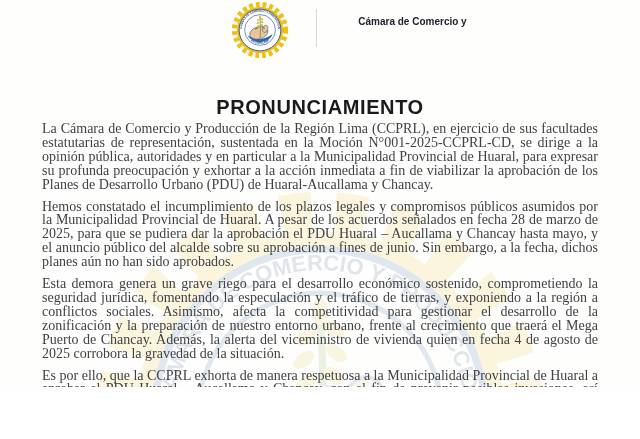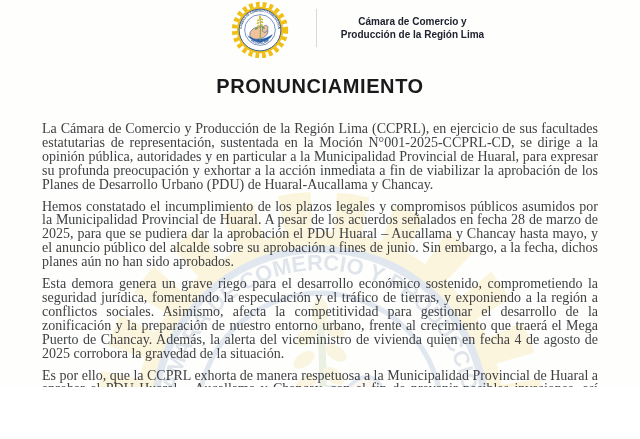--- a/index.html
+++ b/index.html
@@ -20,21 +20,21 @@
     width:1px;height:38px;background:#d8d8d4;
   }
   .org-name{
     position:absolute;left:330px;top:15px;width:165px;
     text-align:center;
     font-weight:bold;font-size:10px;line-height:13px;
     color:#20232f;
   }
   
   .title{
-    position:absolute;left:0;right:0;top:75px;
+    position:absolute;left:0;right:0;top:96px;
     margin:0;text-align:center;
     font-size:20px;font-weight:800;letter-spacing:0.6px;
     color:#1a1a1c;
   }
   
   .content{
     position:absolute;left:42px;right:42px;top:122px;
     text-align:justify;
     font-size:14px;line-height:13.9px;
     color:#3f4145;
@@ -97,21 +97,20 @@
     <use href="#ccprl-logo-sym" width="460" height="460"></use>
   </svg>
 
   <div>
     <svg class="logo">
       <use href="#ccprl-logo-sym" width="58" height="58"></use>
     </svg>
     <div class="header-sep"></div>
     <div class="org-name">
       <div>Cámara de Comercio y</div>
-      <div>Producción de la Región Lima</div>
     </div>
   </div>
 
   <h1 class="title">PRONUNCIAMIENTO</h1>
 
   <div class="content">
     <p>La Cámara de Comercio y Producción de la Región Lima (CCPRL), en ejercicio de sus facultades estatutarias de representación, sustentada en la Moción N°001-2025-CCPRL-CD, se dirige a la opinión pública, autoridades y en particular a la Municipalidad Provincial de Huaral, para expresar su profunda preocupación y exhortar a la acción inmediata a fin de viabilizar la aprobación de los Planes de Desarrollo Urbano (PDU) de Huaral-Aucallama y Chancay.</p>
     <p>Hemos constatado el incumplimiento de los plazos legales y compromisos públicos asumidos por la Municipalidad Provincial de Huaral. A pesar de los acuerdos señalados en fecha 28 de marzo de 2025, para que se pudiera dar la aprobación el PDU Huaral – Aucallama y Chancay hasta mayo, y el anuncio público del alcalde sobre su aprobación a fines de junio. Sin embargo, a la fecha, dichos planes aún no han sido aprobados.</p>
     <p>Esta demora genera un grave riego para el desarrollo económico sostenido, comprometiendo la seguridad jurídica, fomentando la especulación y el tráfico de tierras, y exponiendo a la región a conflictos sociales. Asimismo, afecta la competitividad para gestionar el desarrollo de la zonificación y la preparación de nuestro entorno urbano, frente al crecimiento que traerá el Mega Puerto de Chancay. Además, la alerta del viceministro de vivienda quien en fecha 4 de agosto de 2025 corrobora la gravedad de la situación.</p>
     <p>Es por ello, que la CCPRL exhorta de manera respetuosa a la Municipalidad Provincial de Huaral a aprobar el PDU Huaral – Aucallama y Chancay, con el fin de prevenir posibles invasiones, así mismo evitar que crezca la inseguridad ciudadana, y que esta sea llevada al pleno de su Concejo Provincial de Huaral en su primera sesión ordinaria del presente mes, de igual forma solicitamos a su comuna edil a que se nos brinde el estado situacional del PDU dentro de los 15 días hábiles.</p>

